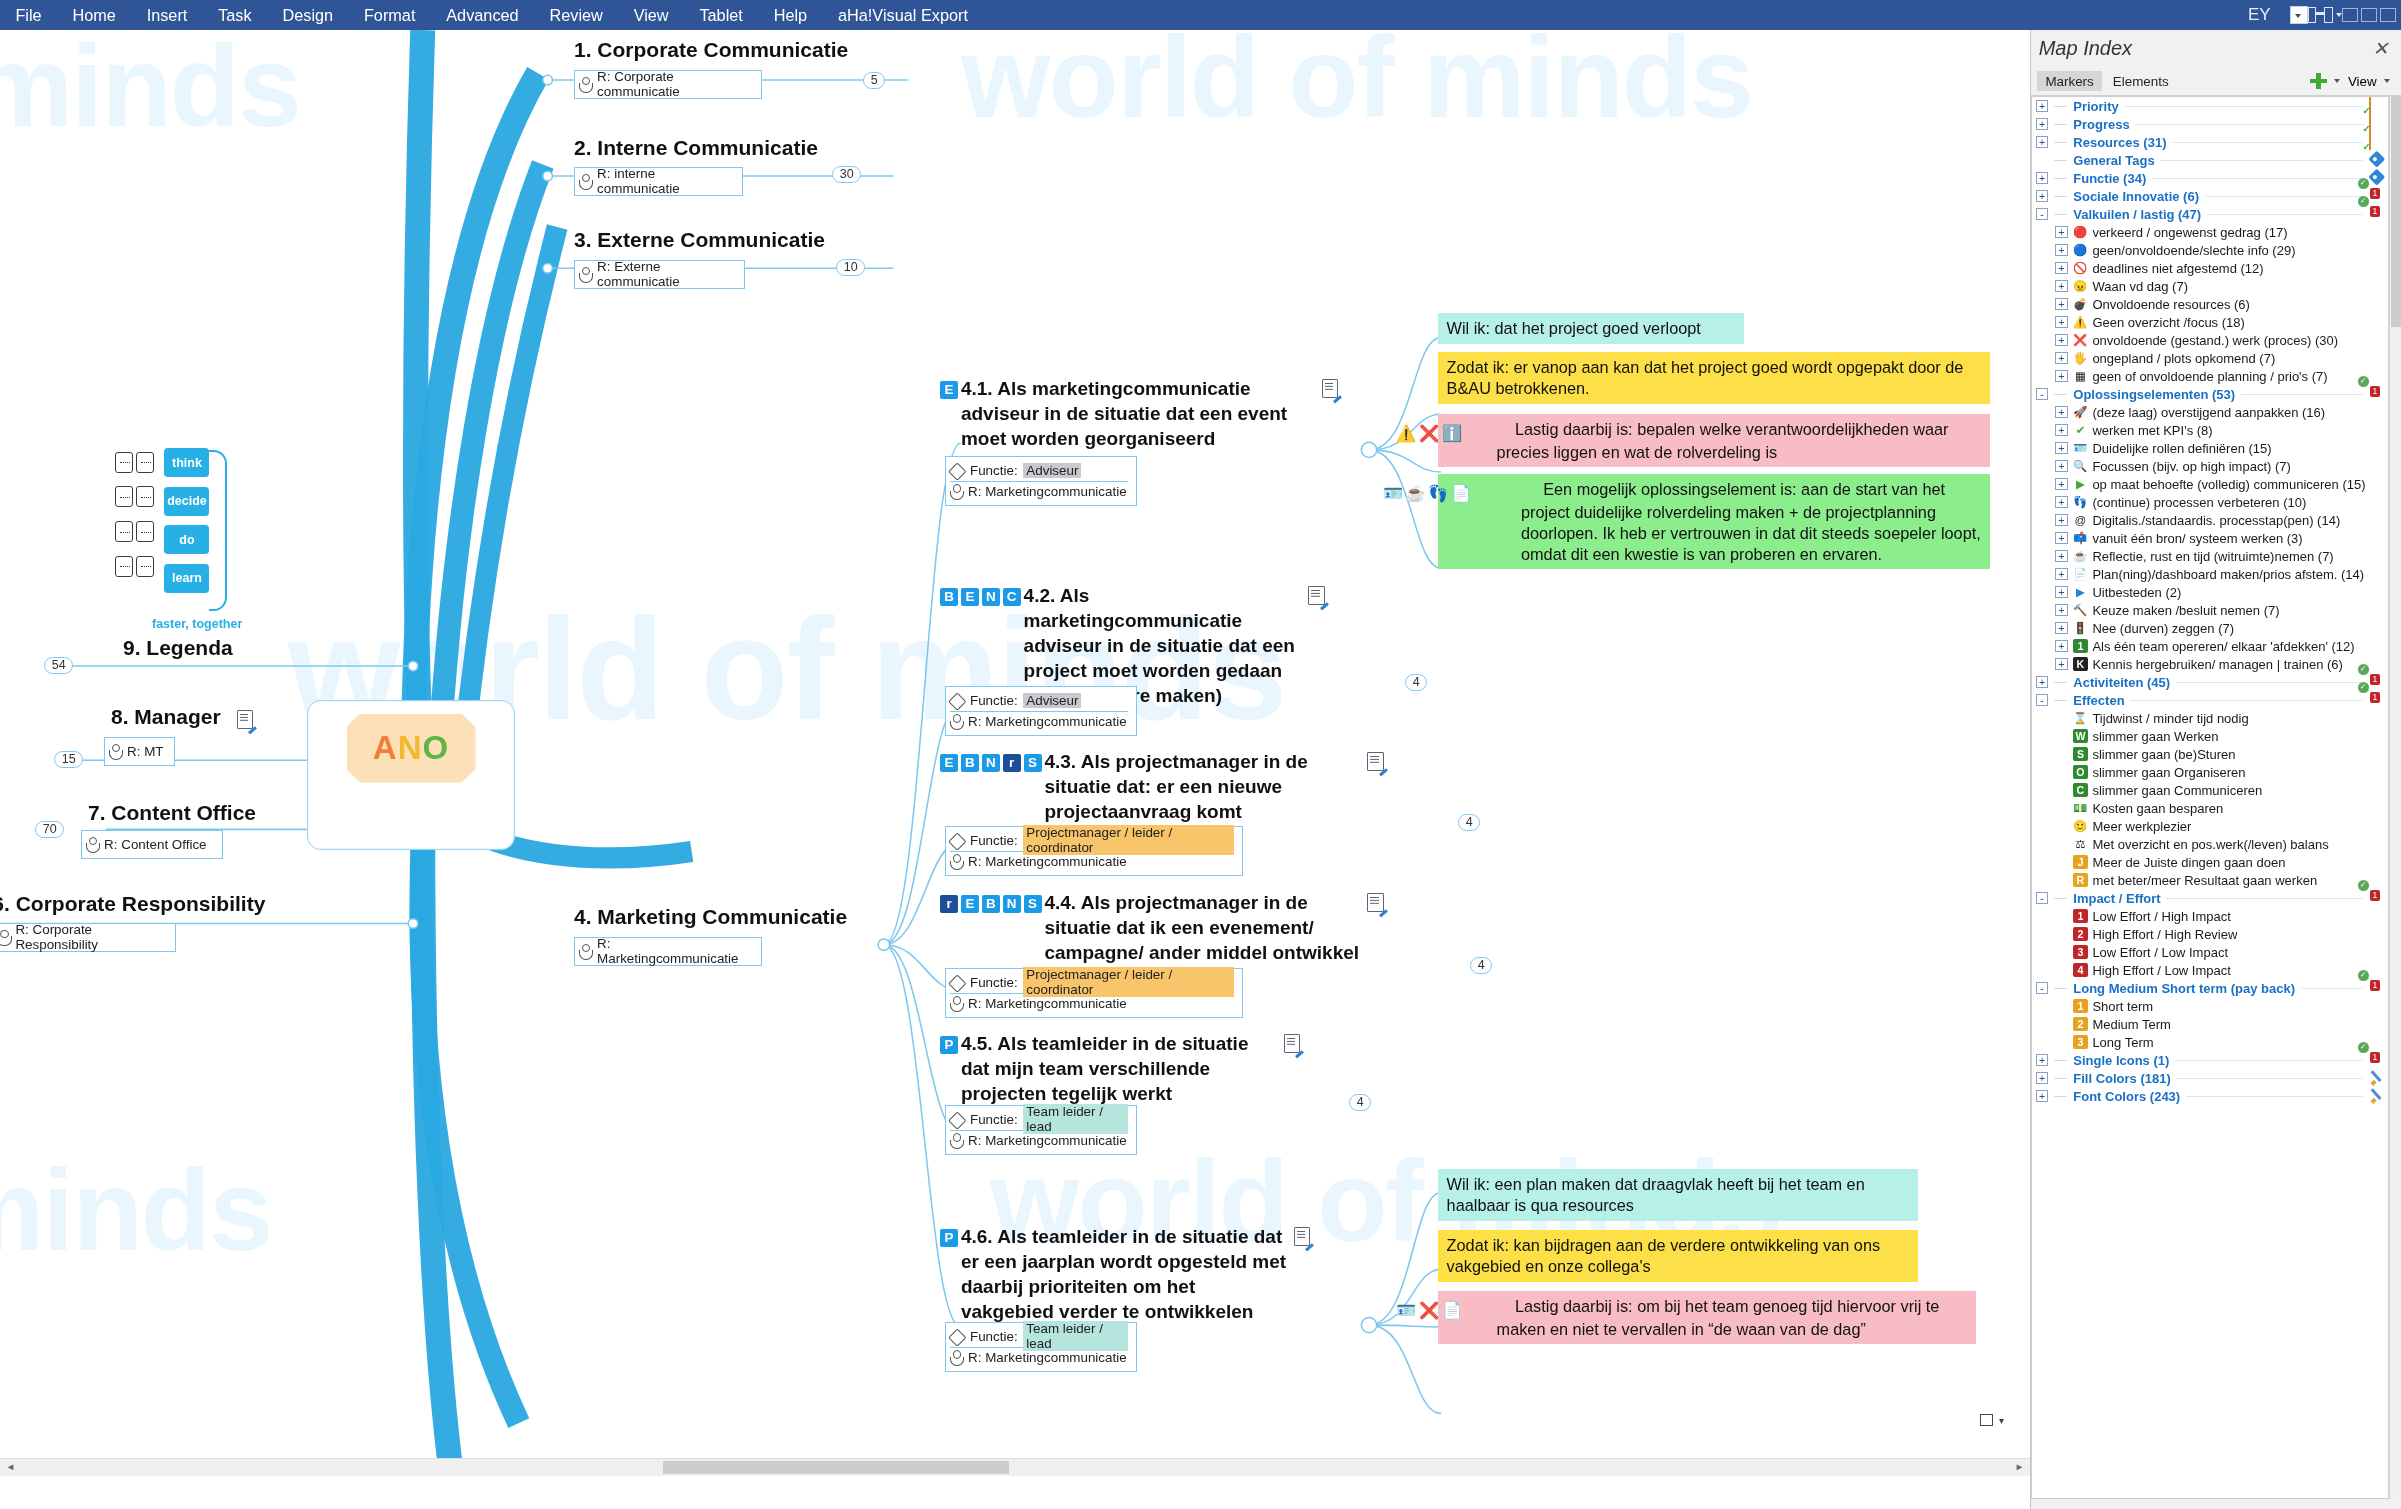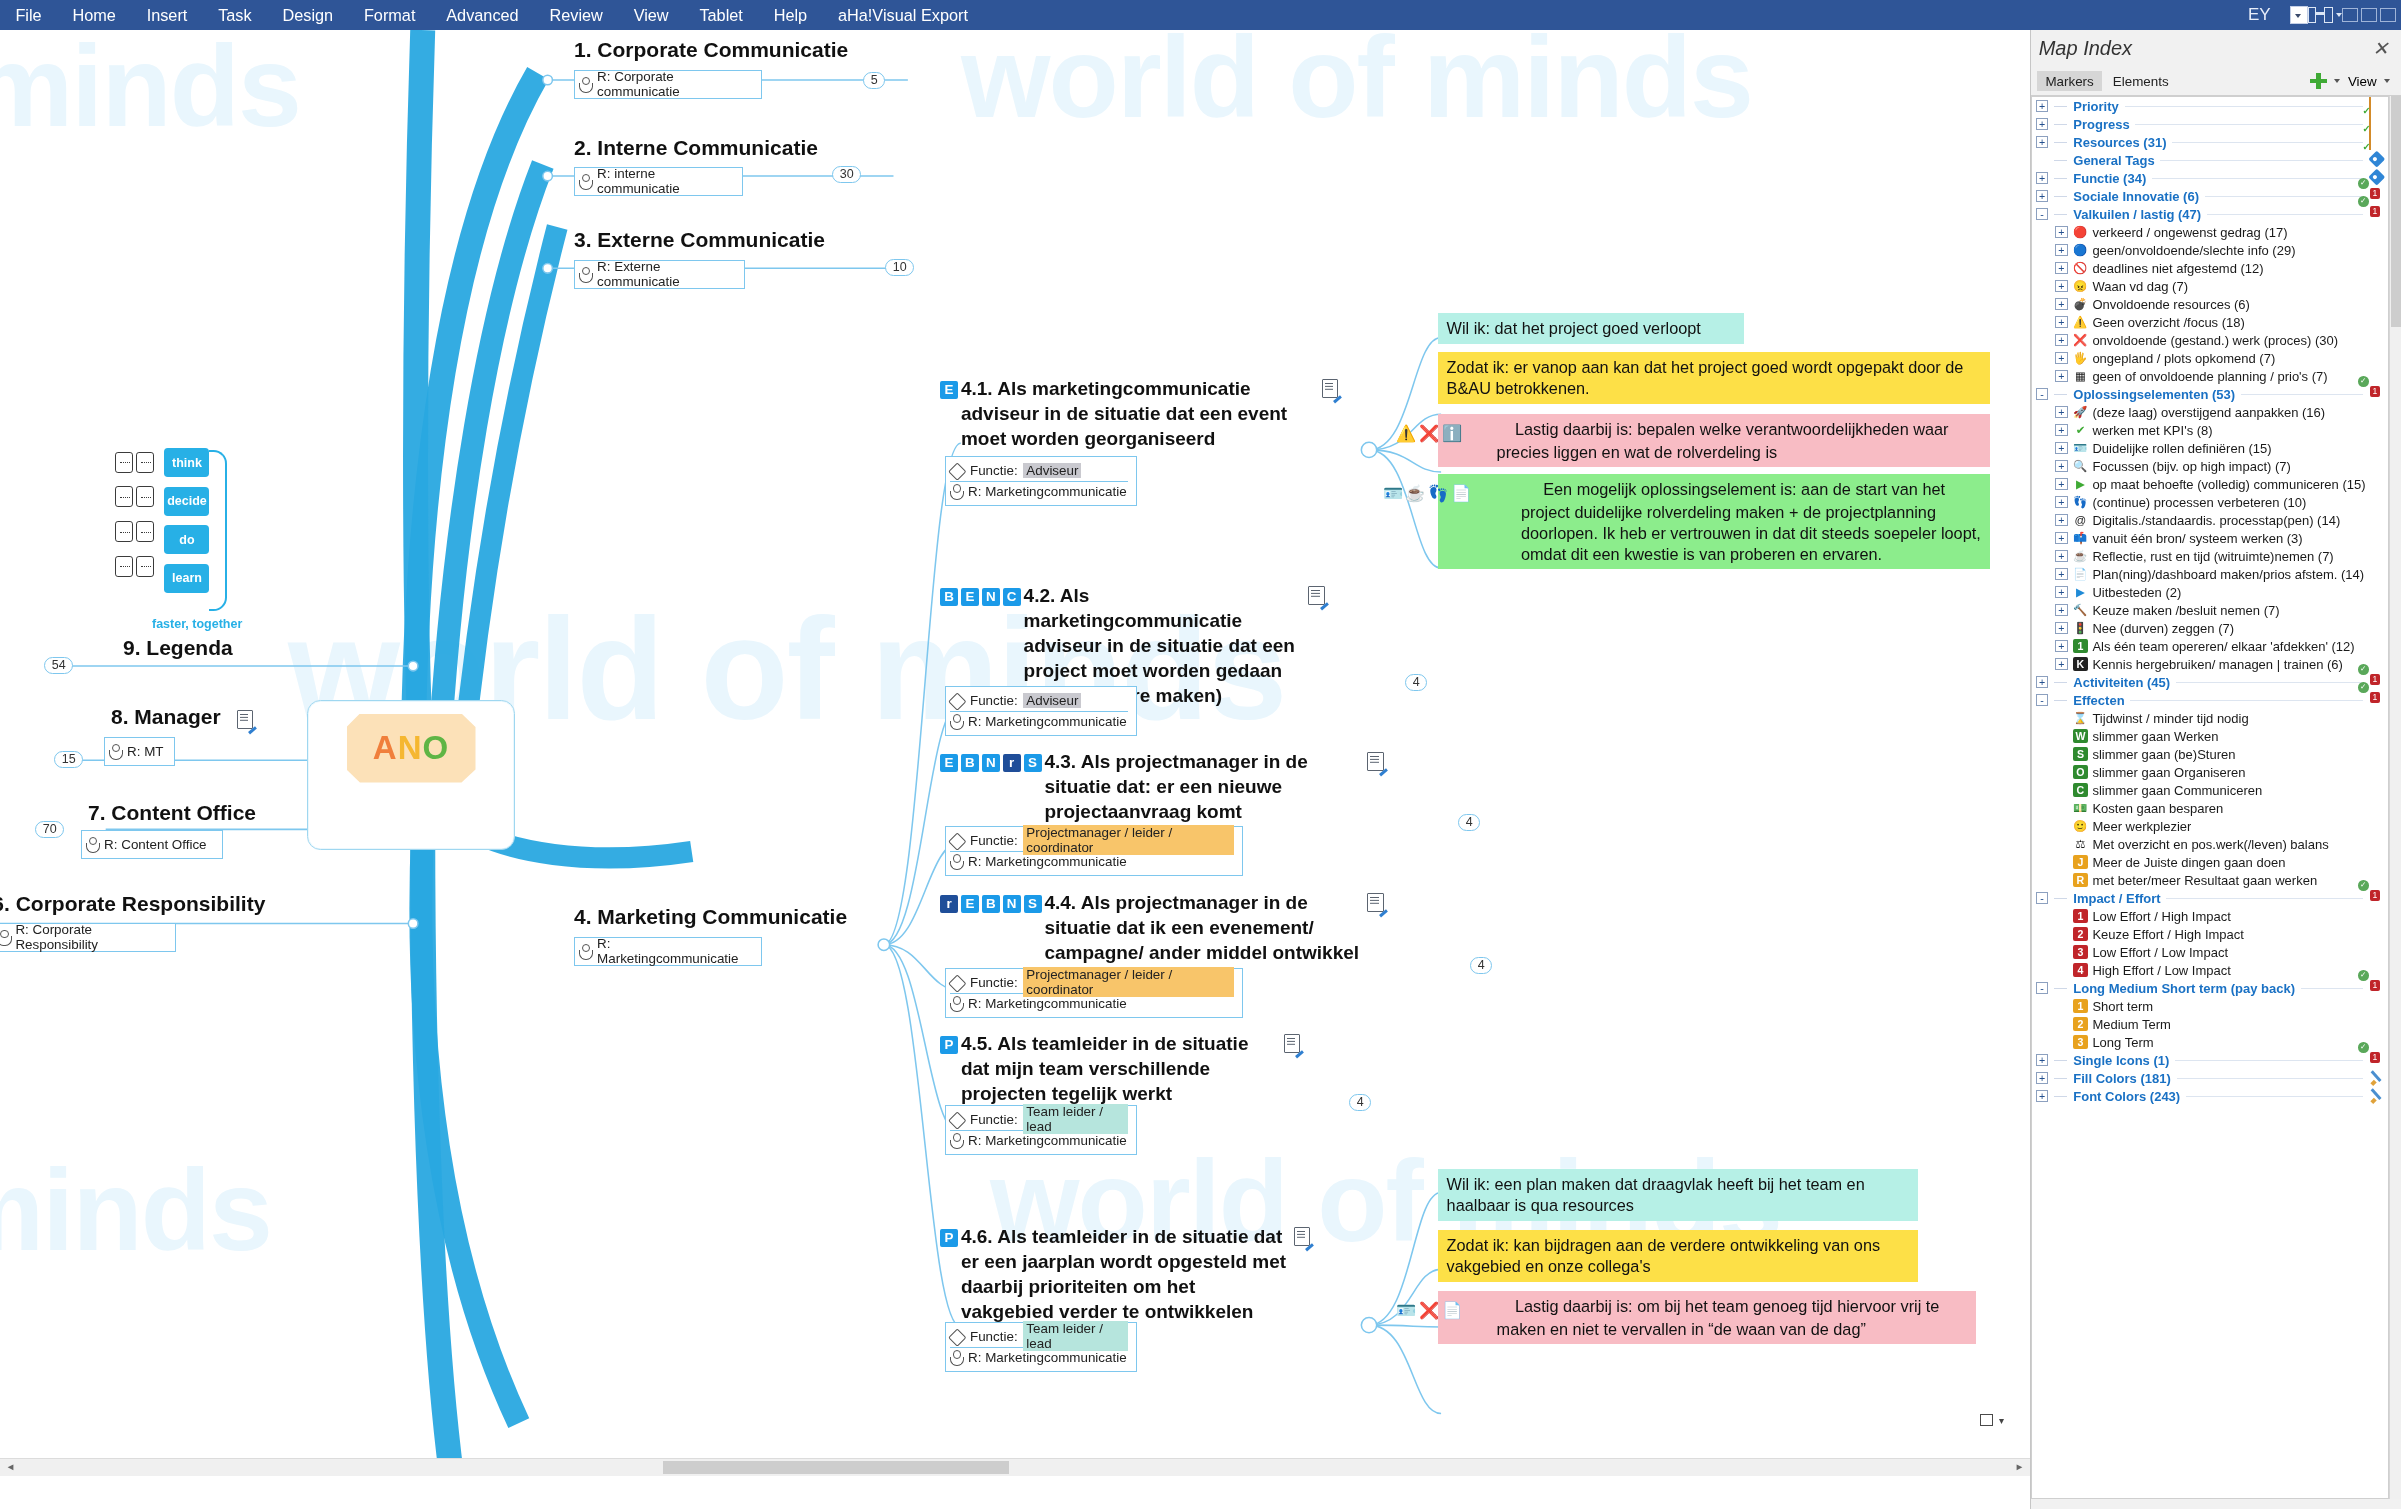--- a/index.html
+++ b/index.html
@@ -301,21 +301,21 @@
   </div>
   <div class="count-pill" style="left:832px;top:136px;">30</div>
 
   <div class="branch-title" style="left:574px;top:198px;font-size:21px;">3. Externe Communicatie</div>
   <div class="sub-node" style="left:574px;top:230px;width:171px;">
     <div class="row">
         <span class="person"></span>
       <span>R: Externe communicatie</span>
       </div>
   </div>
-  <div class="count-pill" style="left:885px;top:229px;">10</div>
+  <div class="count-pill" style="left:836px;top:229px;">10</div>
 
   <div class="branch-title" style="left:574px;top:875px;font-size:21px;">4. Marketing Communicatie</div>
   <div class="sub-node" style="left:574px;top:907px;width:188px;">
     <div class="row">
         <span class="person"></span>
       <span>R: Marketingcommunicatie</span>
       </div>
   </div>
 
   <div class="branch-title" style="left:574px;top:1429px;font-size:21px;">5. Marketing</div>
@@ -808,21 +808,21 @@
         <span class="ii">
           <span class="sqico" style="background:#c0252a">1</span>
         </span>
         <span class="lbl">Low Effort / High Impact</span>
       </div>
       <div class="itm">
         <span class="noexp"></span>
         <span class="ii">
           <span class="sqico" style="background:#c0252a">2</span>
         </span>
-        <span class="lbl">Keuze Effort / High Impact</span>
+        <span class="lbl">High Effort / High Review</span>
       </div>
       <div class="itm">
         <span class="noexp"></span>
         <span class="ii">
           <span class="sqico" style="background:#c0252a">3</span>
         </span>
         <span class="lbl">Low Effort / Low Impact</span>
       </div>
       <div class="itm">
         <span class="noexp"></span>

